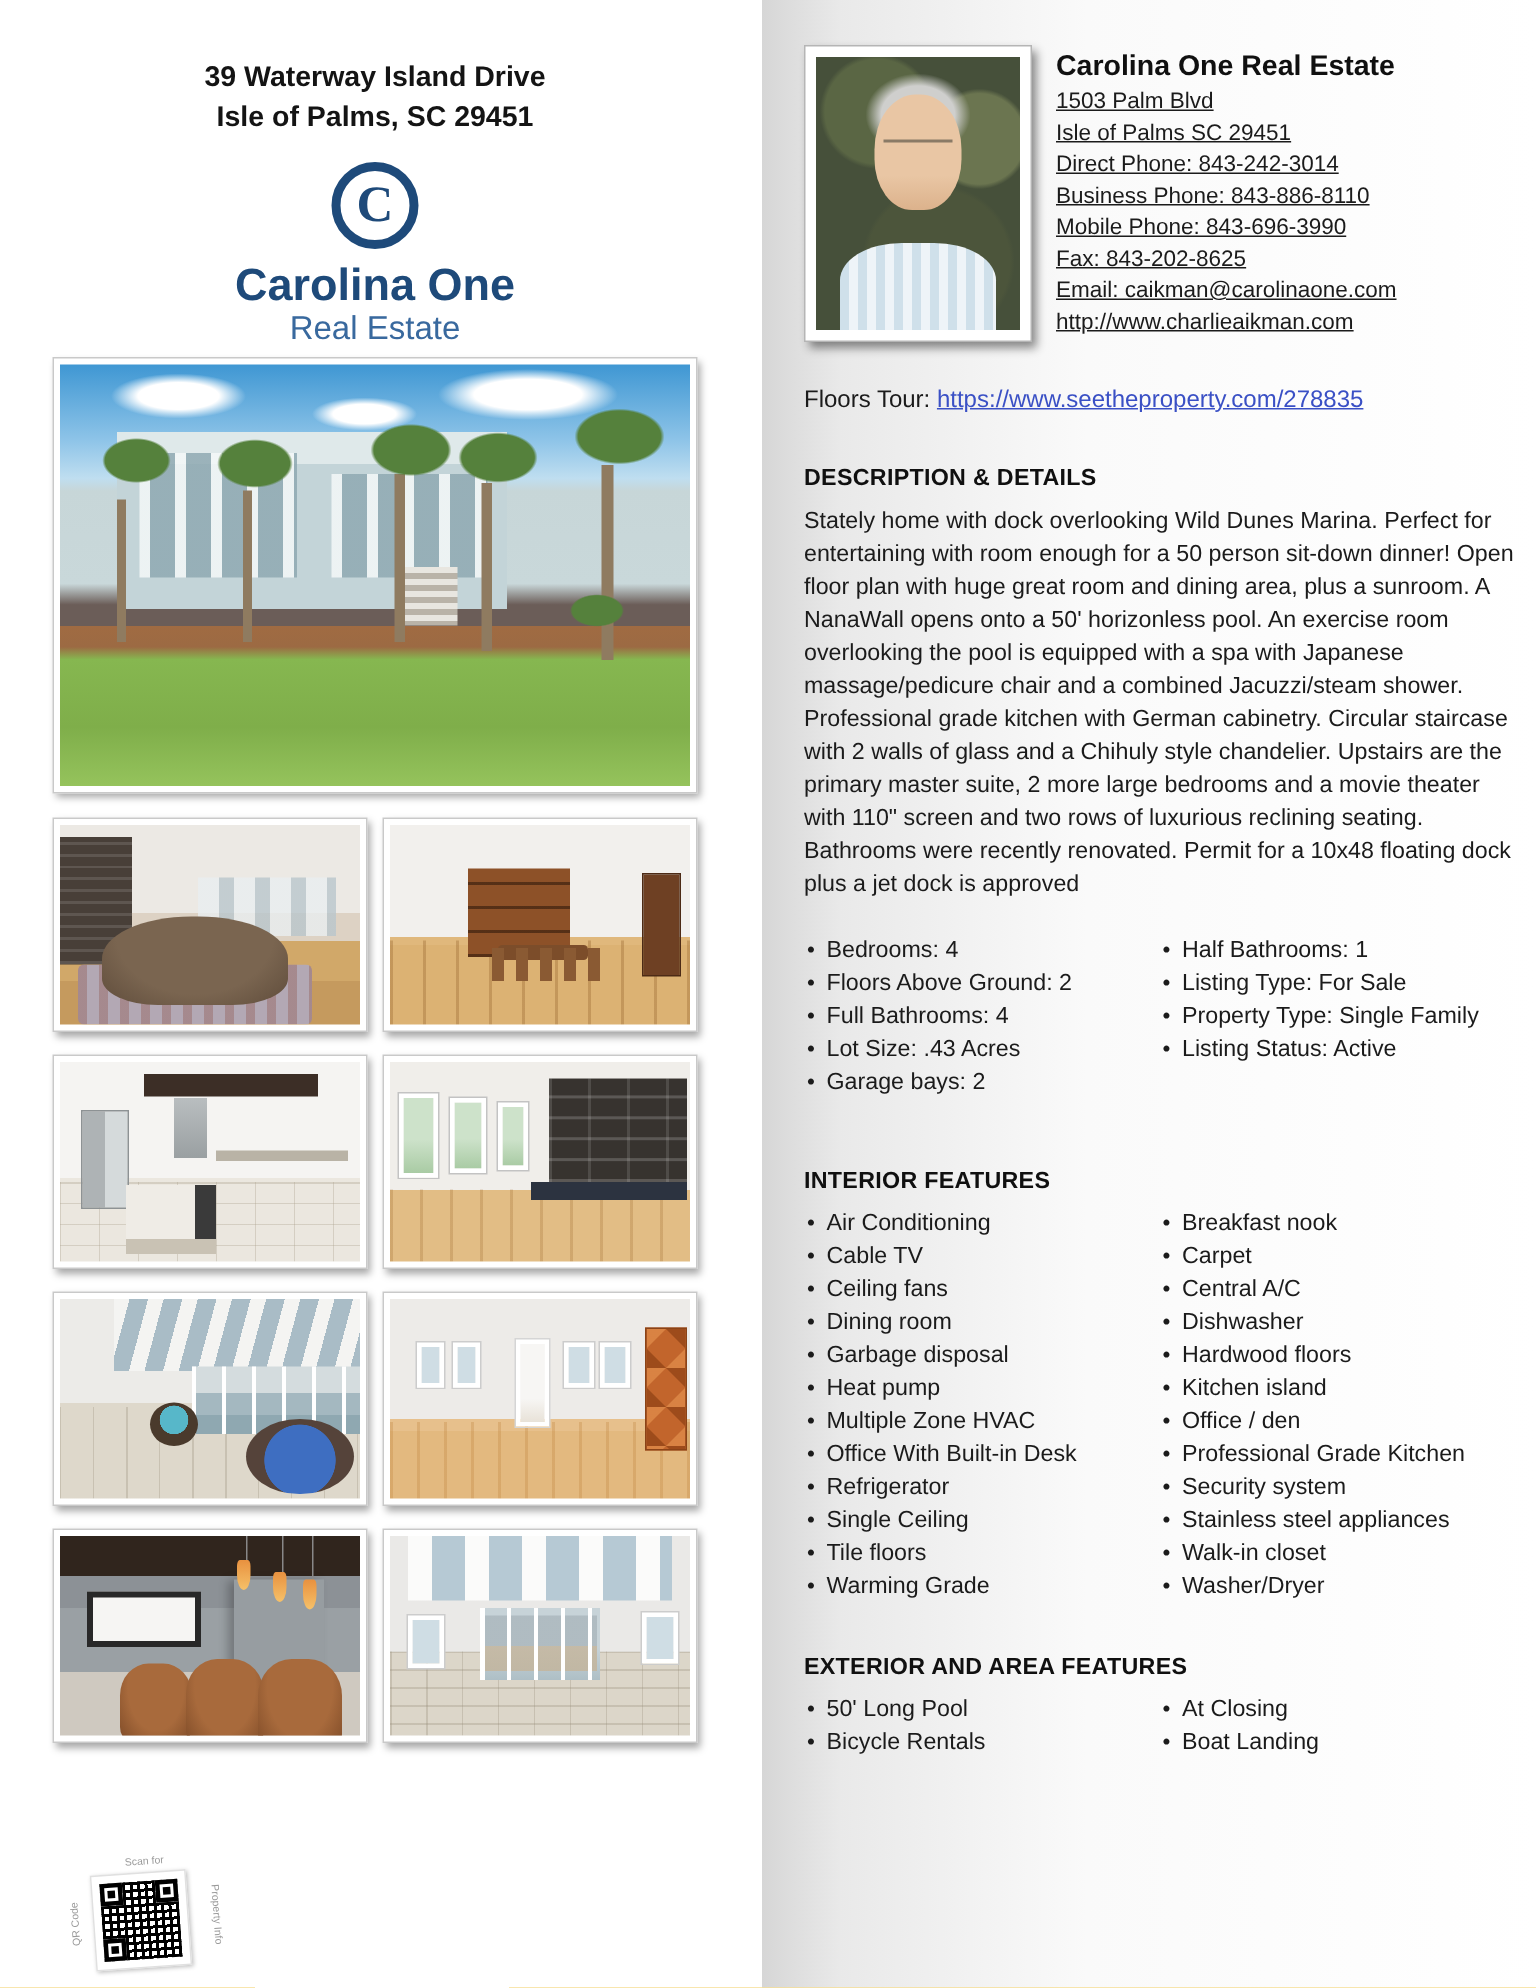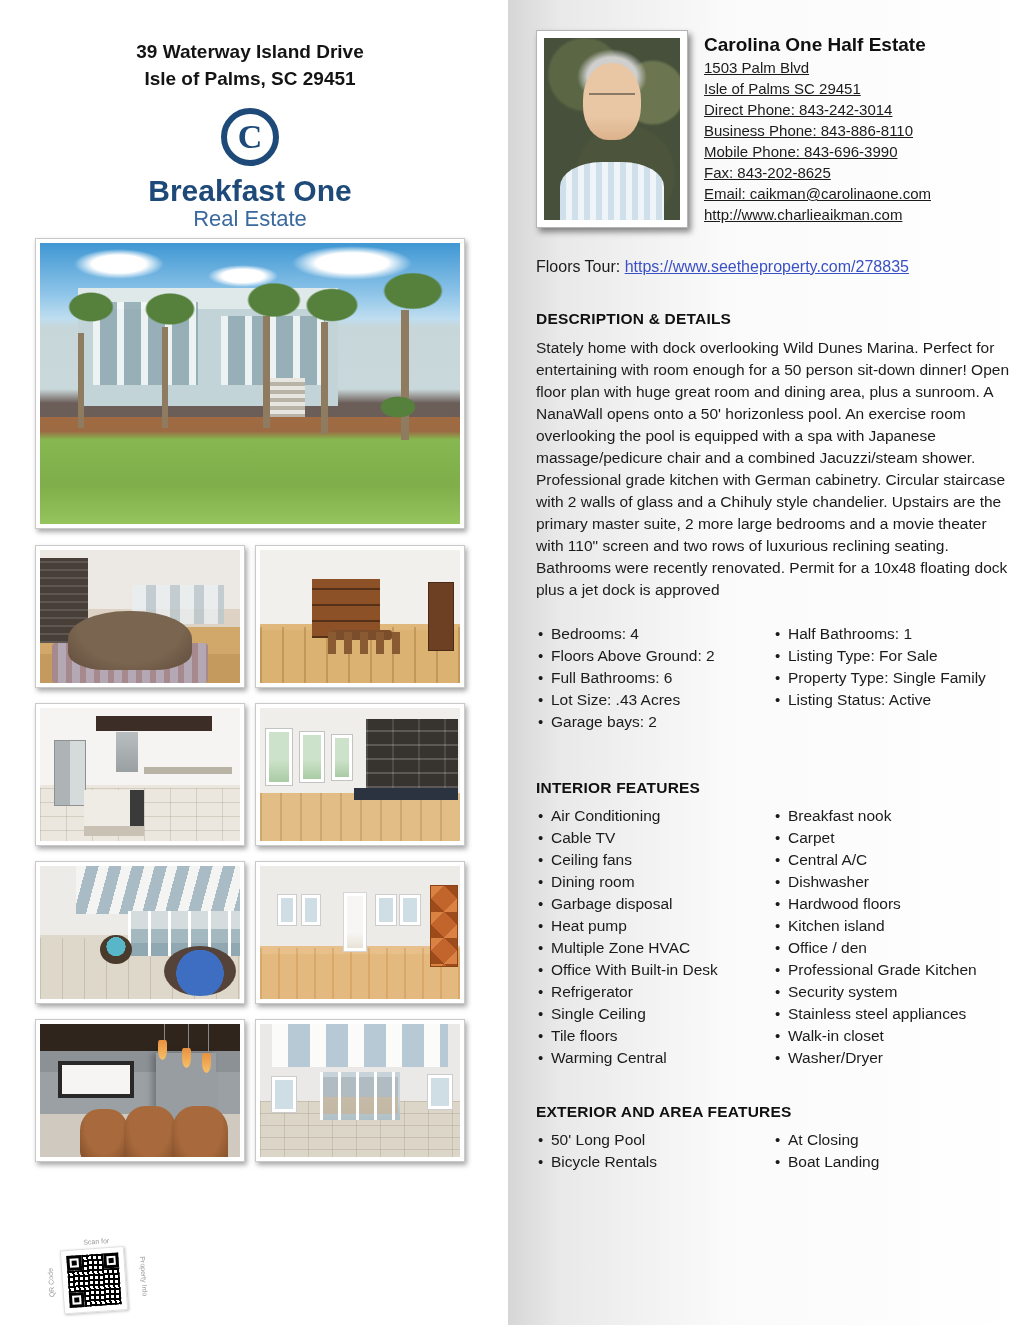--- a/index.html
+++ b/index.html
@@ -132,21 +132,21 @@
 
   <div class="left-col">
 
     <div class="addr">
       <div>39 Waterway Island Drive</div>
       <div>Isle of Palms, SC 29451</div>
     </div>
 
     <div class="logo-wrap">
       <div class="logo-c">C</div>
-      <div class="logo-brand">Breakfast One</div>
+      <div class="logo-brand">Carolina One</div>
       <div class="logo-sub">Real Estate</div>
     </div>
 
     <div class="photo-frame" style="left:35px; top:238px; width:430px; height:291px;">
       <div class="photo ph-exterior">
         <div class="abs ext-cloud" style="left:8%;top:2%;width:90px;height:30px;"></div>
         <div class="abs ext-cloud" style="left:60%;top:1%;width:120px;height:34px;"></div>
         <div class="abs ext-cloud" style="left:40%;top:8%;width:70px;height:22px;"></div>
         <div class="abs ext-house" style="left:9%;top:16%;width:62%;height:42%;">
           <div class="win" style="left:6%;top:12%;width:40%;height:70%;"></div>
@@ -278,42 +278,42 @@
     <div class="agent-row">
       <div class="agent-photo-frame">
         <div class="agent-photo">
           <div class="agent-hair"></div>
           <div class="agent-face"></div>
           <div class="agent-glasses"></div>
           <div class="agent-shirt"></div>
         </div>
       </div>
       <div class="agent-info">
-        <div class="agent-name">Carolina One Half Estate</div>
+        <div class="agent-name">Carolina One Real Estate</div>
         <div class="agent-line">1503 Palm Blvd</div>
         <div class="agent-line">Isle of Palms SC 29451</div>
         <div class="agent-line">Direct Phone: 843-242-3014</div>
         <div class="agent-line">Business Phone: 843-886-8110</div>
         <div class="agent-line">Mobile Phone: 843-696-3990</div>
         <div class="agent-line">Fax: 843-202-8625</div>
         <div class="agent-line">Email: caikman@carolinaone.com</div>
         <div class="agent-line">http://www.charlieaikman.com</div>
       </div>
     </div>
 
     <div class="vtour"><span>Floors Tour: </span><span class="vtour-link">https://www.seetheproperty.com/278835</span></div>
 
     <div class="sec-heading">DESCRIPTION &amp; DETAILS</div>
     <div class="desc-text">Stately home with dock overlooking Wild Dunes Marina. Perfect for entertaining with room enough for a 50 person sit-down dinner! Open floor plan with huge great room and dining area, plus a sunroom. A NanaWall opens onto a 50' horizonless pool. An exercise room overlooking the pool is equipped with a spa with Japanese massage/pedicure chair and a combined Jacuzzi/steam shower. Professional grade kitchen with German cabinetry. Circular staircase with 2 walls of glass and a Chihuly style chandelier. Upstairs are the primary master suite, 2 more large bedrooms and a movie theater with 110" screen and two rows of luxurious reclining seating. Bathrooms were recently renovated. Permit for a 10x48 floating dock plus a jet dock is approved</div>
 
     <div class="two-col">
       <ul class="feat-list">
         <li>Bedrooms: 4</li>
         <li>Floors Above Ground: 2</li>
-        <li>Full Bathrooms: 6</li>
+        <li>Full Bathrooms: 4</li>
         <li>Lot Size: .43 Acres</li>
         <li>Garage bays: 2</li>
       </ul>
       <ul class="feat-list">
         <li>Half Bathrooms: 1</li>
         <li>Listing Type: For Sale</li>
         <li>Property Type: Single Family</li>
         <li>Listing Status: Active</li>
       </ul>
     </div>
@@ -325,21 +325,21 @@
         <li>Cable TV</li>
         <li>Ceiling fans</li>
         <li>Dining room</li>
         <li>Garbage disposal</li>
         <li>Heat pump</li>
         <li>Multiple Zone HVAC</li>
         <li>Office With Built-in Desk</li>
         <li>Refrigerator</li>
         <li>Single Ceiling</li>
         <li>Tile floors</li>
-        <li>Warming Central</li>
+        <li>Warming Grade</li>
       </ul>
       <ul class="feat-list">
         <li>Breakfast nook</li>
         <li>Carpet</li>
         <li>Central A/C</li>
         <li>Dishwasher</li>
         <li>Hardwood floors</li>
         <li>Kitchen island</li>
         <li>Office / den</li>
         <li>Professional Grade Kitchen</li>

